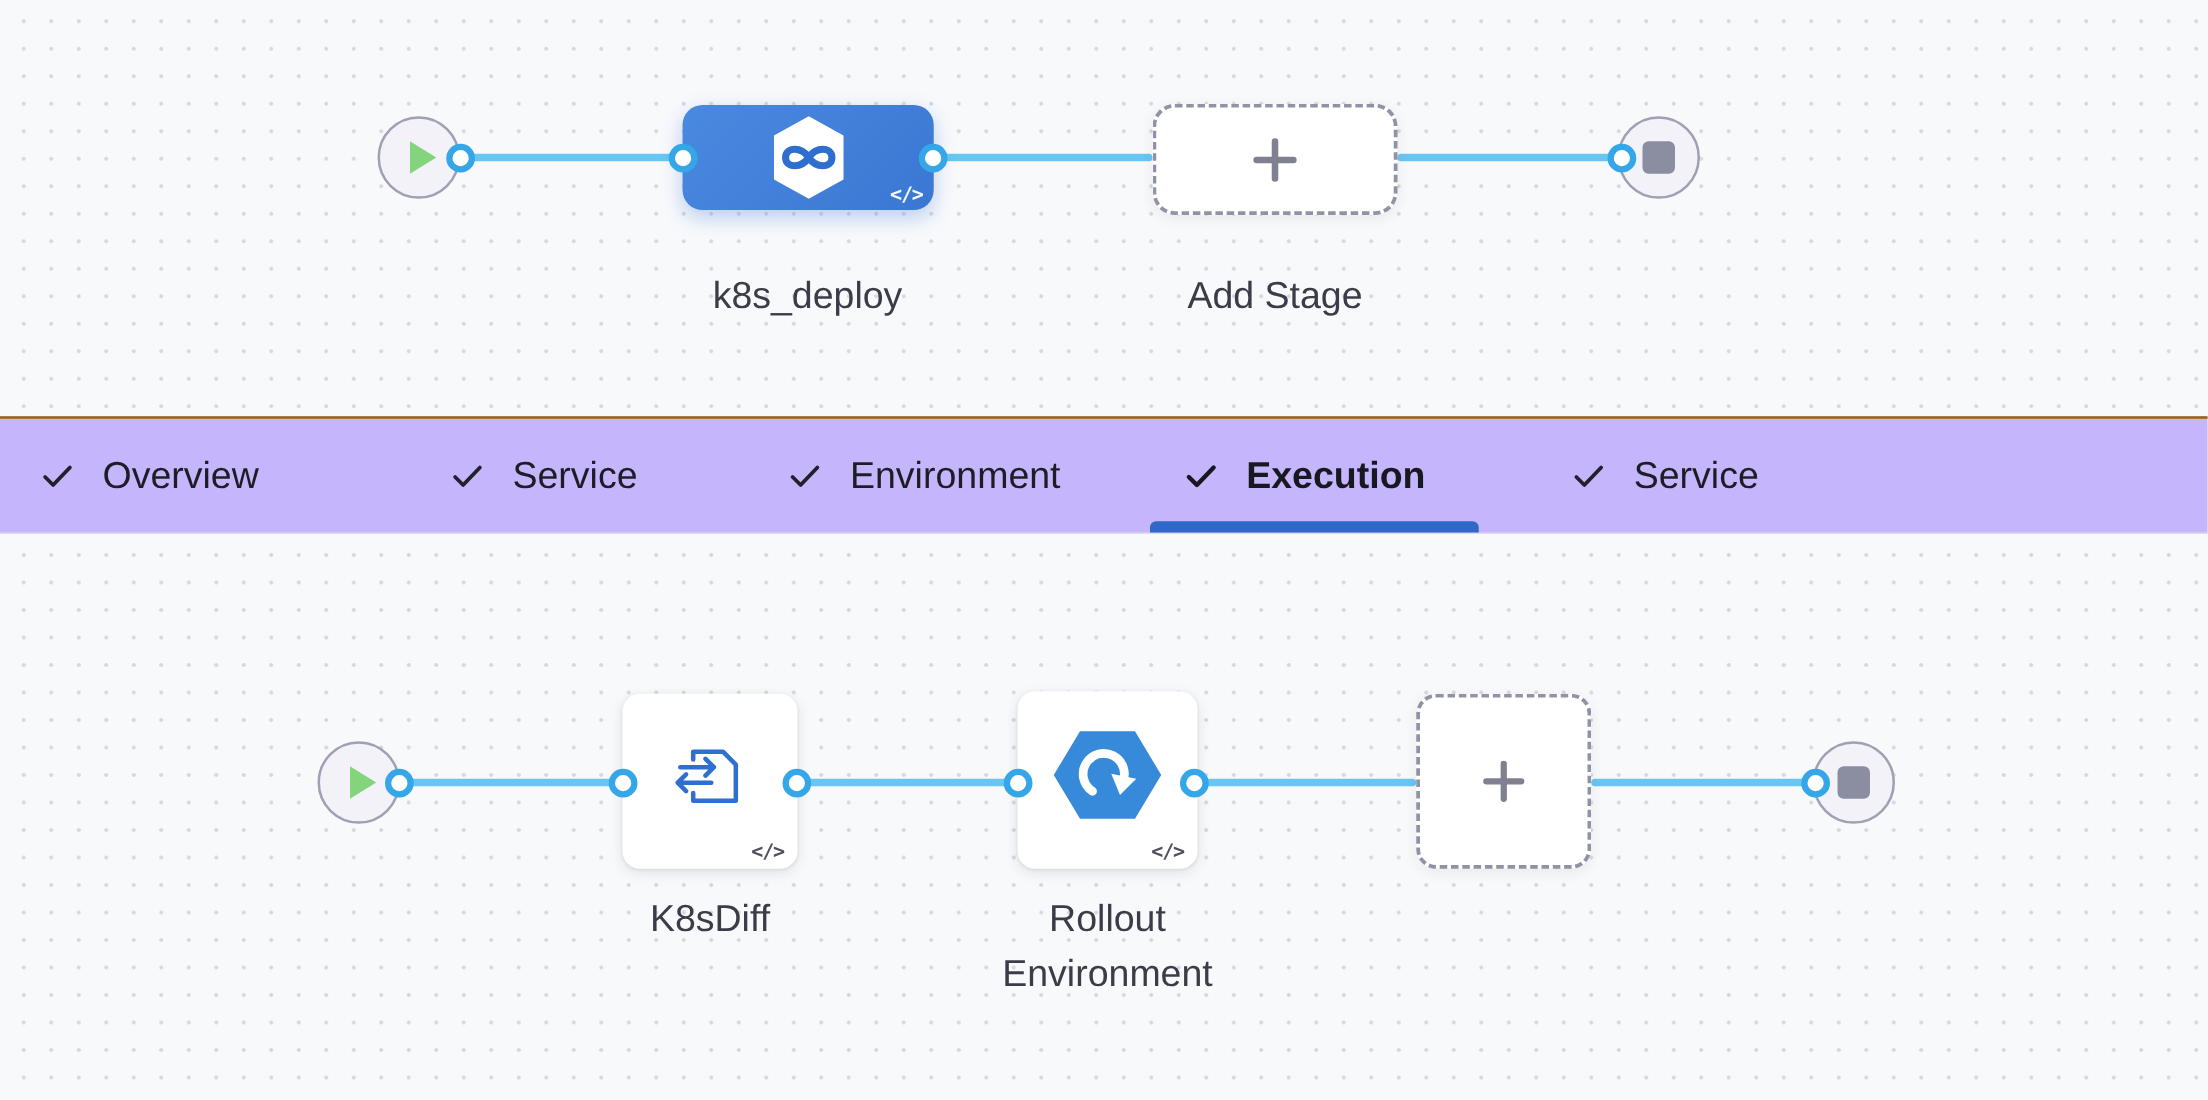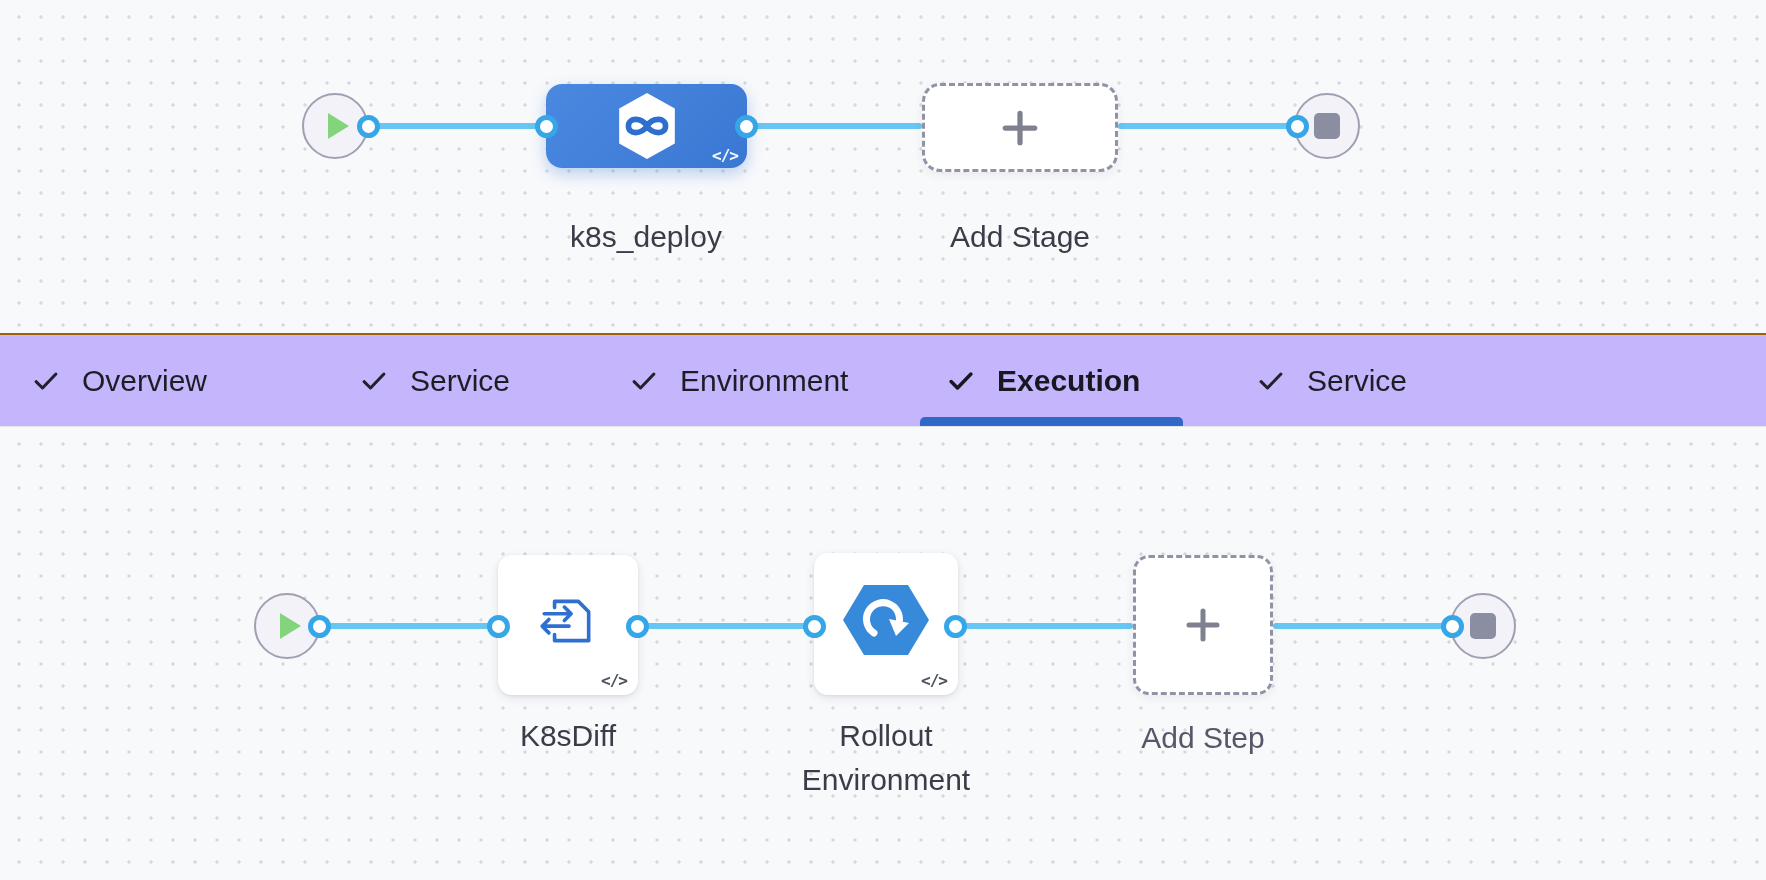--- a/index.html
+++ b/index.html
@@ -204,16 +204,15 @@
       </svg>
     </div>
 
     <div class="ring" style="left:1441px; top:188px;"></div>
     <div class="term-node" style="left:1450px; top:166px;">
       <div class="stop-sq"></div>
     </div>
 
     <div class="node-label" style="left:448px; top:287px; width:240px;">K8sDiff</div>
     <div class="node-label" style="left:766px; top:287px; width:240px;">Rollout Environment</div>
-    <div class="node-label muted" style="left:1083px; top:289px; width:240px;">Add Step</div>
   </section>
 
 </div>
 
 </body></html>

